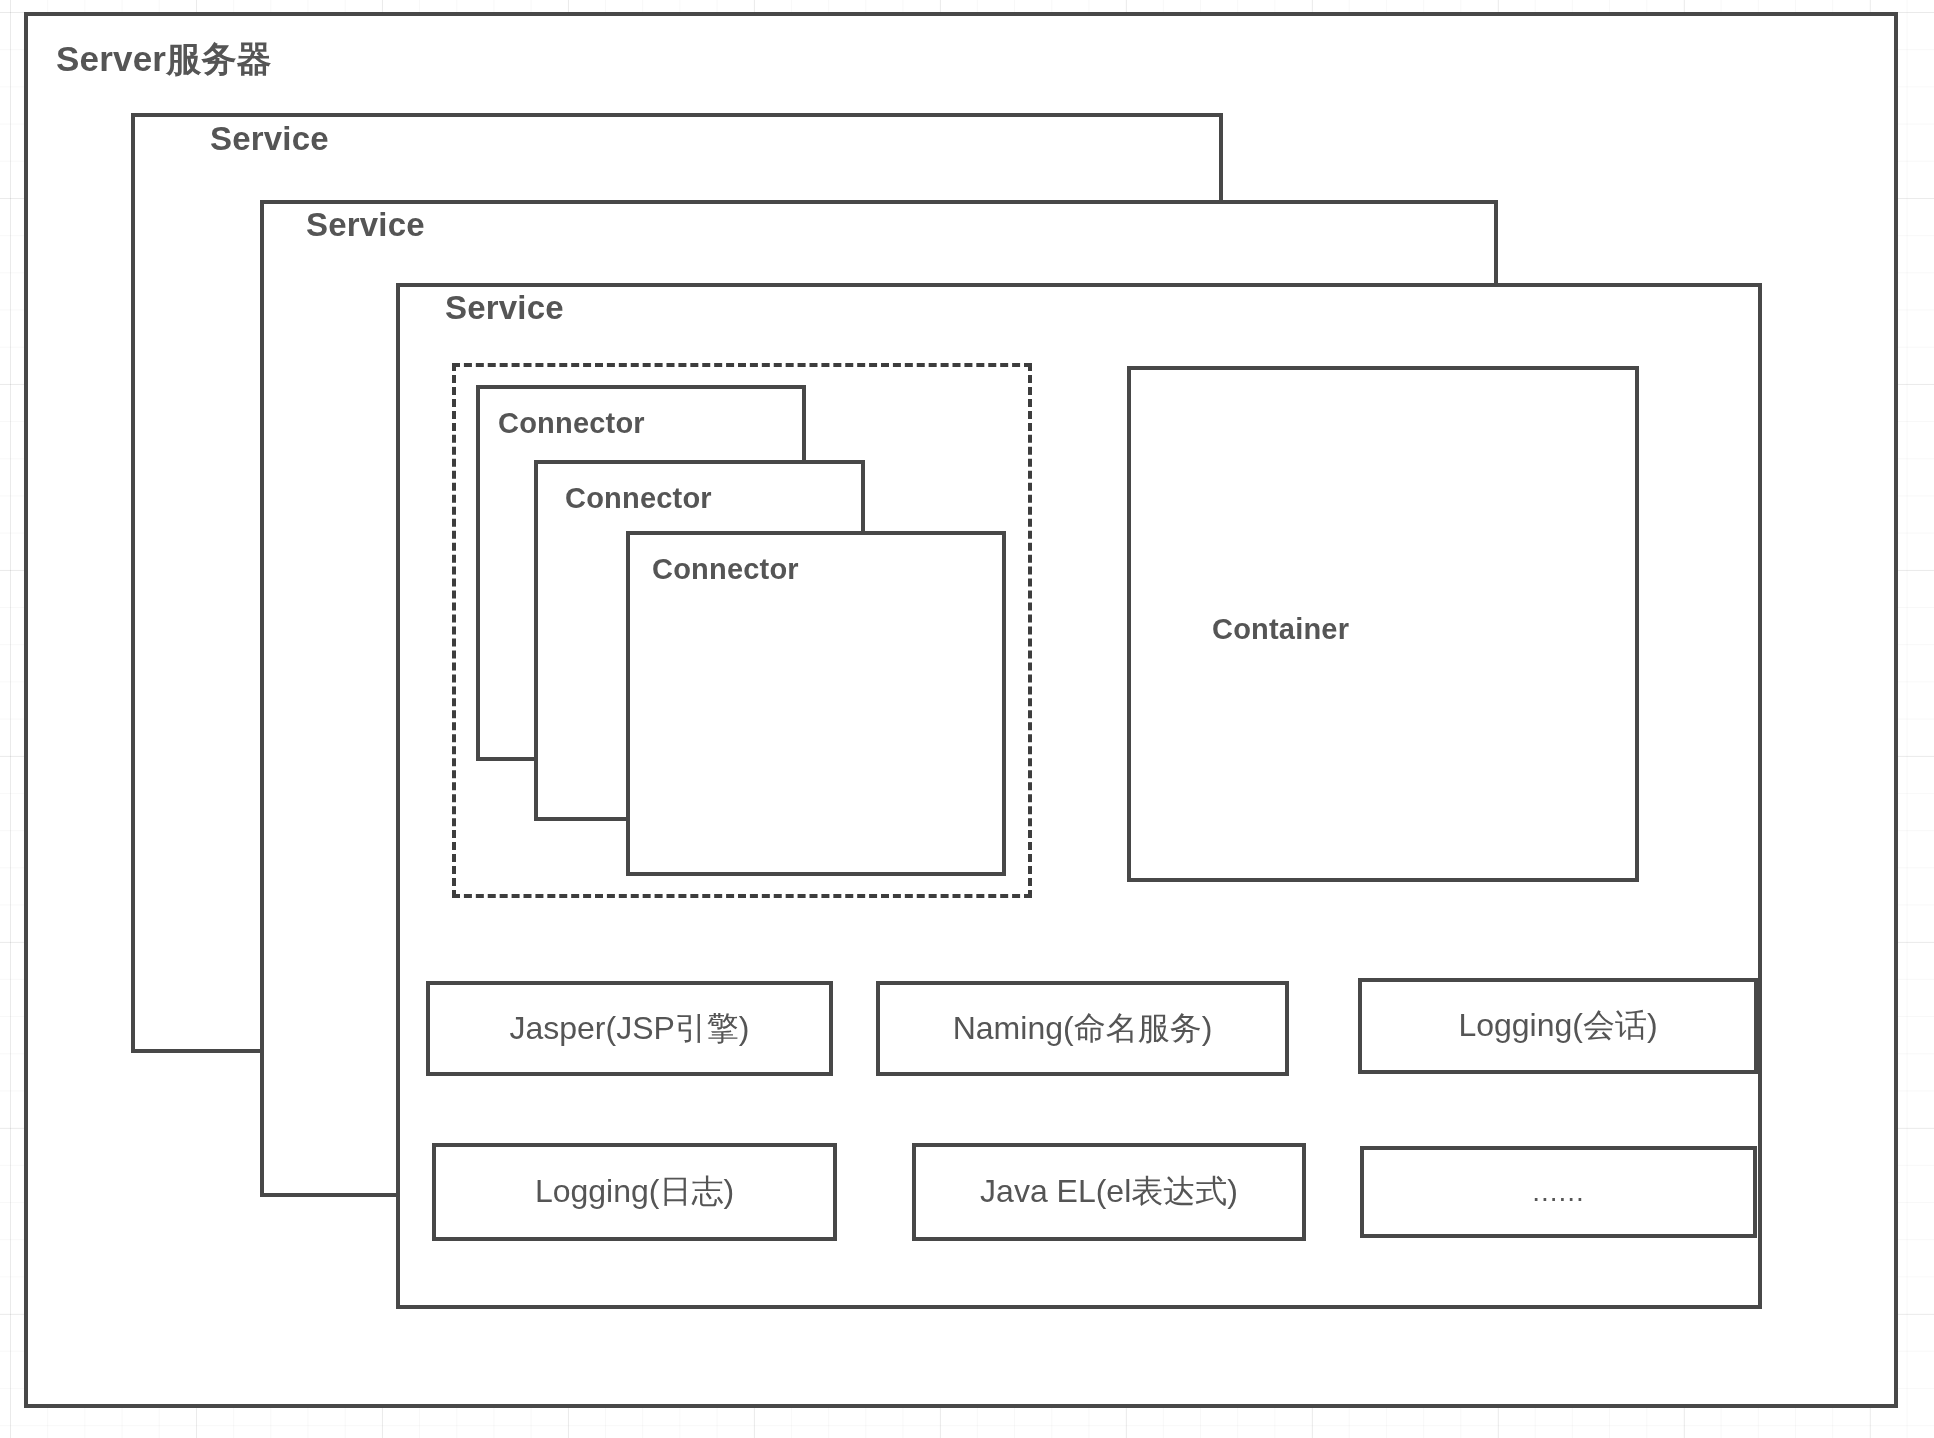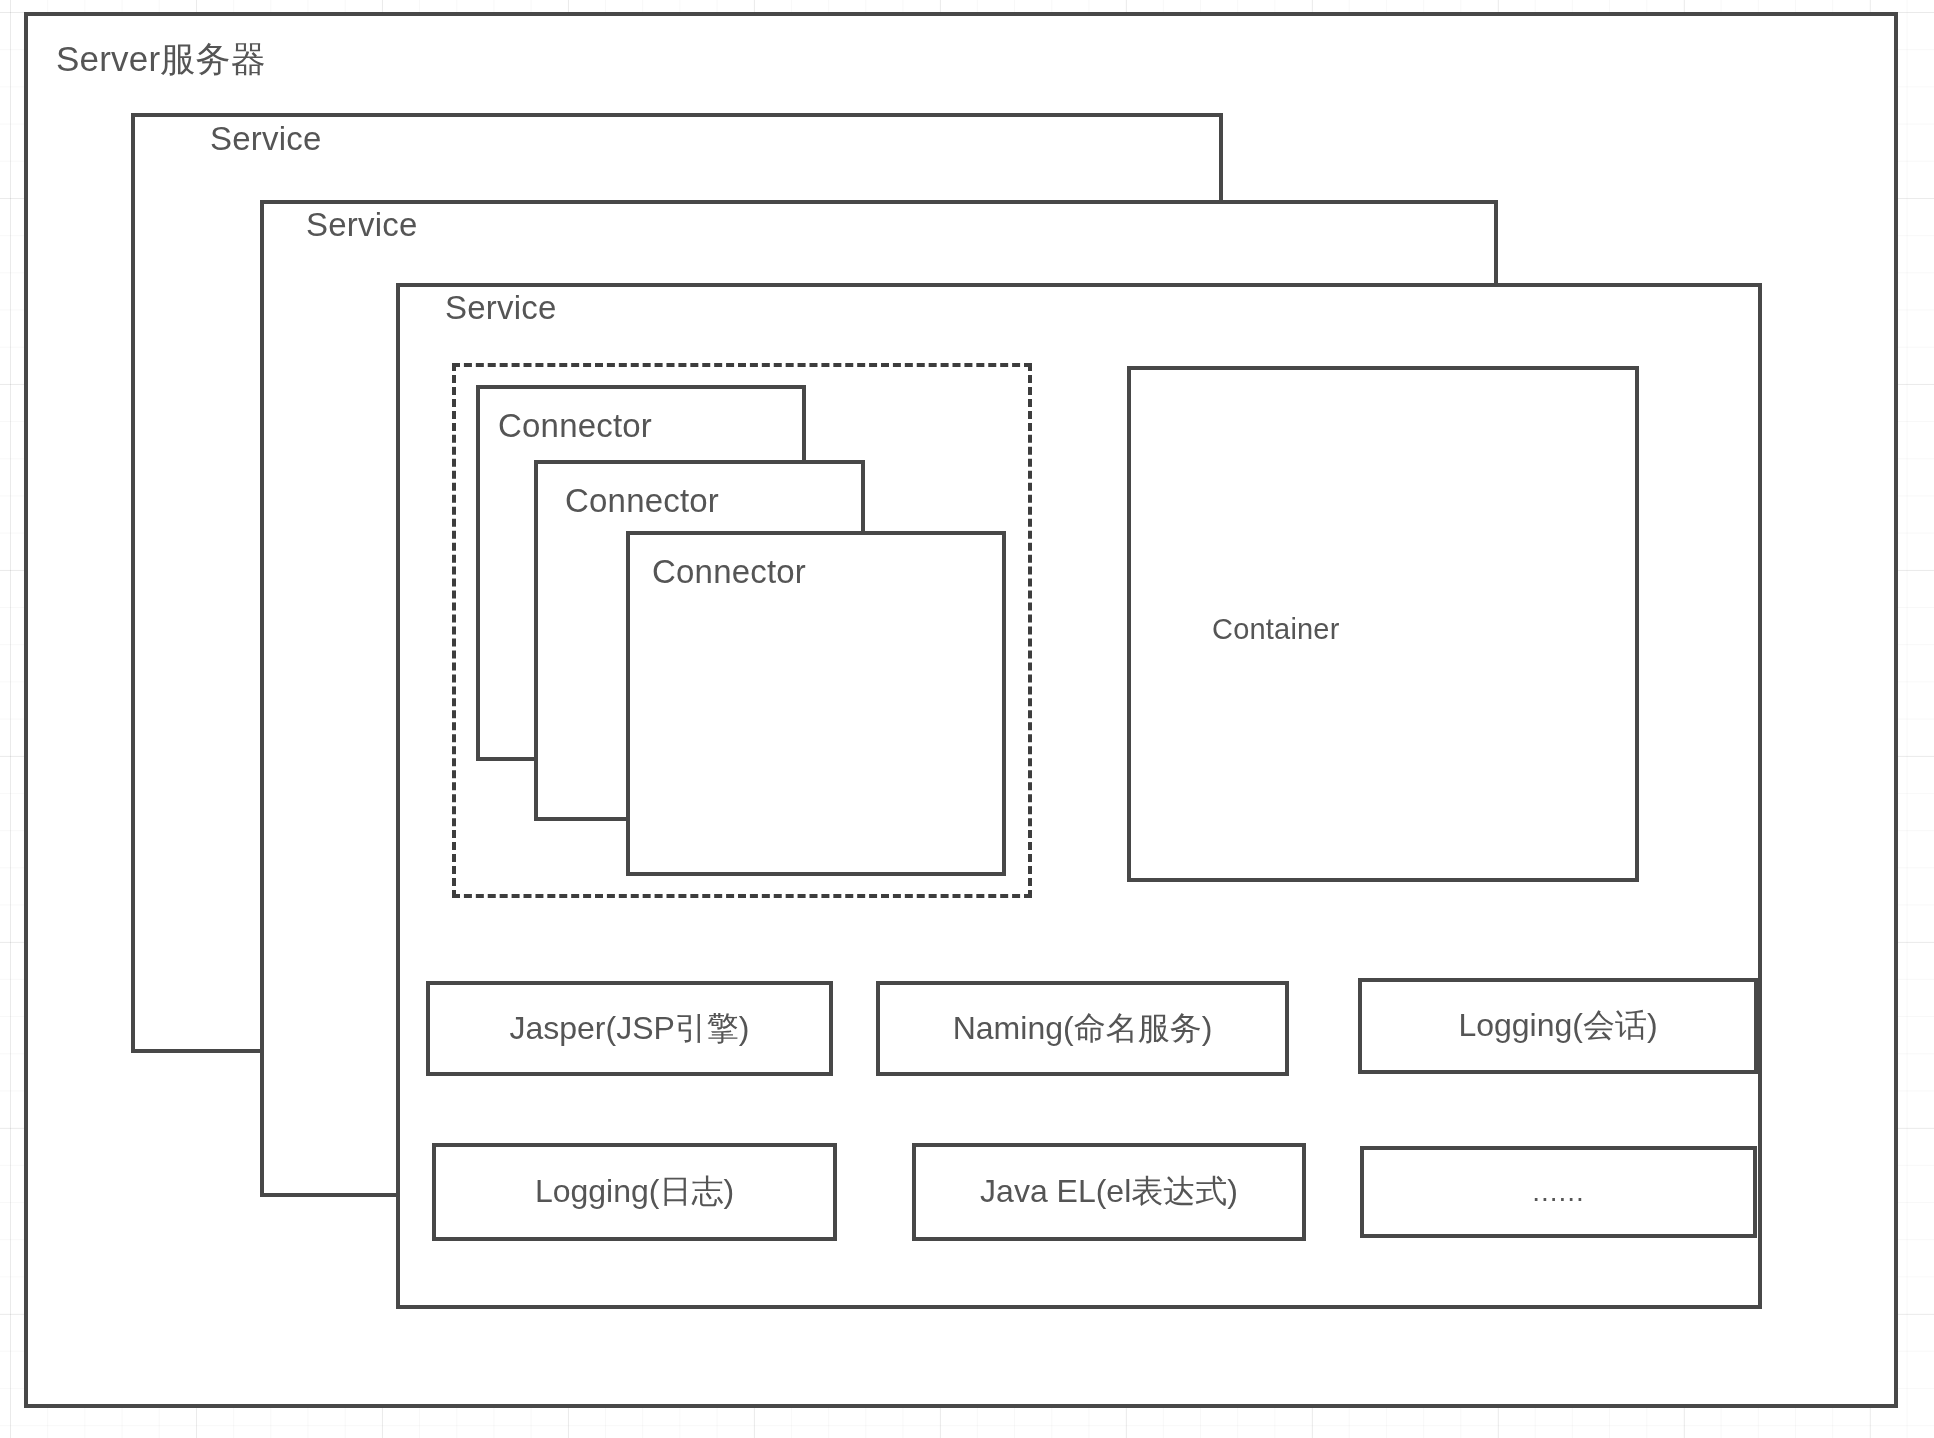--- a/index.html
+++ b/index.html
@@ -33,27 +33,27 @@
     border-style: dashed;
     border-width: 4px;
     background: transparent;
     border-color: #3d3d3d;
   }
 
   .lbl {
     position: absolute;
     color: #555555;
     white-space: nowrap;
-    font-weight: 400;
+    font-weight: 700;
     letter-spacing: 0.2px;
   }
 
   .title-lbl { font-size: 35px; }
   .svc-lbl   { font-size: 33px; margin-top: 11px; }
-  .conn-lbl  { font-size: 33px; }
+  .conn-lbl  { font-size: 29px; }
   .cont-lbl  { font-size: 29px; }
 
   .comp-box {
     position: absolute;
     box-sizing: border-box;
     background: #ffffff;
     border: 4px solid #484848;
     display: flex;
     align-items: center;
     justify-content: center;

